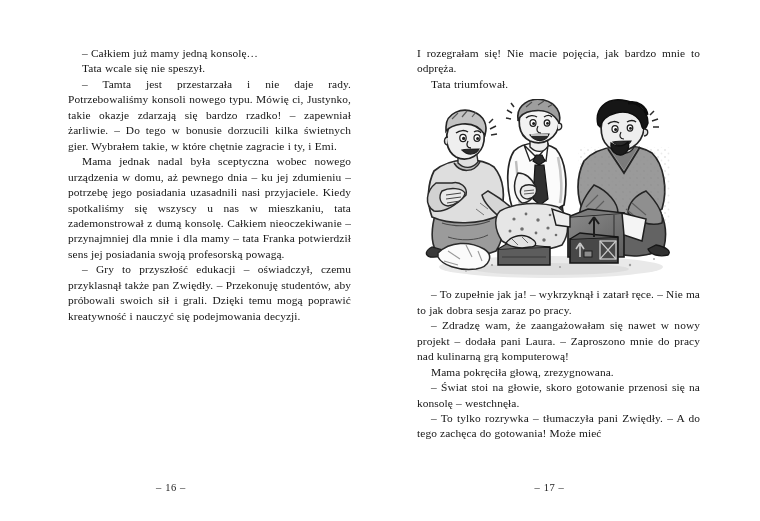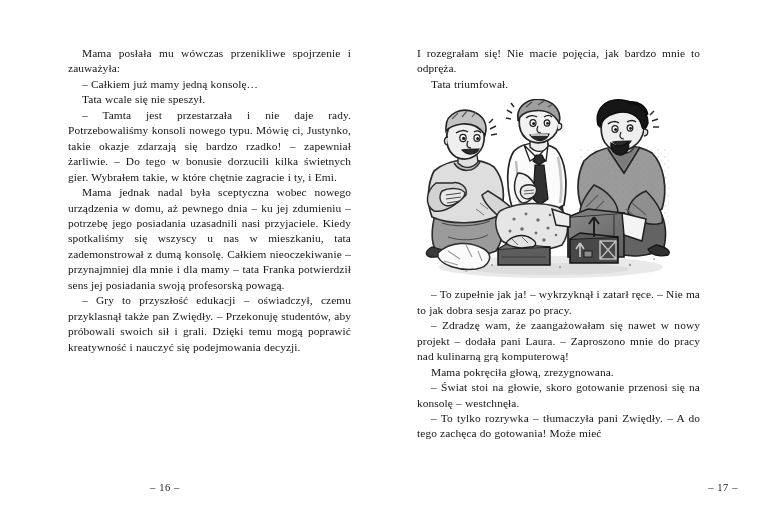--- a/index.html
+++ b/index.html
@@ -50,46 +50,45 @@
     margin: 0;
     text-indent: 14px;
     hyphens: manual;
   }
   .textblock p.noindent { text-indent: 0; }
 
   .folio {
     position: absolute;
     bottom: 28px;
     left: 0;
-    right: 12px;
+    right: 0;
     text-align: center;
     font-size: 10.5px;
     color: #222;
     letter-spacing: 0.6px;
   }
   .page-left  .folio { padding-right: 38px; }
-  .page-right .folio { padding-right: 10px; text-align: right; }
+  .page-right .folio { padding-right: 41px; }
 
   
   .illus-wrap {
     width: 266px;
     height: 182px;
     margin: 7px 0 6px 1px;
     position: relative;
   }
   .illus-wrap svg { display: block; width: 100%; height: 100%; }
 </style>
 </head>
 <body>
 
 <div class="spread">
 
   <div class="page page-left">
     <div class="textblock">
-      <p>Mama posłała mu wówczas przenikliwe spojrzenie i zauważyła:</p>
       <p>– Całkiem już mamy jedną konsolę…</p>
       <p>Tata wcale się nie speszył.</p>
       <p>– Tamta jest przestarzała i nie daje rady. Potrzebowaliśmy konsoli nowego typu. Mówię ci, Justynko, takie okazje zdarzają się bardzo rzadko! – zapewniał żarliwie. – Do tego w bonusie dorzucili kilka świetnych gier. Wybrałem takie, w które chętnie zagracie i ty, i Emi.</p>
       <p>Mama jednak nadal była sceptyczna wobec nowego urządzenia w domu, aż pewnego dnia – ku jej zdumieniu – potrzebę jego posiadania uzasadnili nasi przyjaciele. Kiedy spotkaliśmy się wszyscy u nas w mieszkaniu, tata zademonstrował z dumą konsolę. Całkiem nieoczekiwanie – przynajmniej dla mnie i dla mamy – tata Franka potwierdził sens jej posiadania swoją profesorską powagą.</p>
       <p>– Gry to przyszłość edukacji – oświadczył, czemu przyklasnął także pan Zwiędły. – Przekonuję studentów, aby próbowali swoich sił i grali. Dzięki temu mogą poprawić kreatywność i nauczyć się podejmowania decyzji.</p>
     </div>
     <div class="folio">– 16 –</div>
   </div>
 
   <div class="page page-right">

